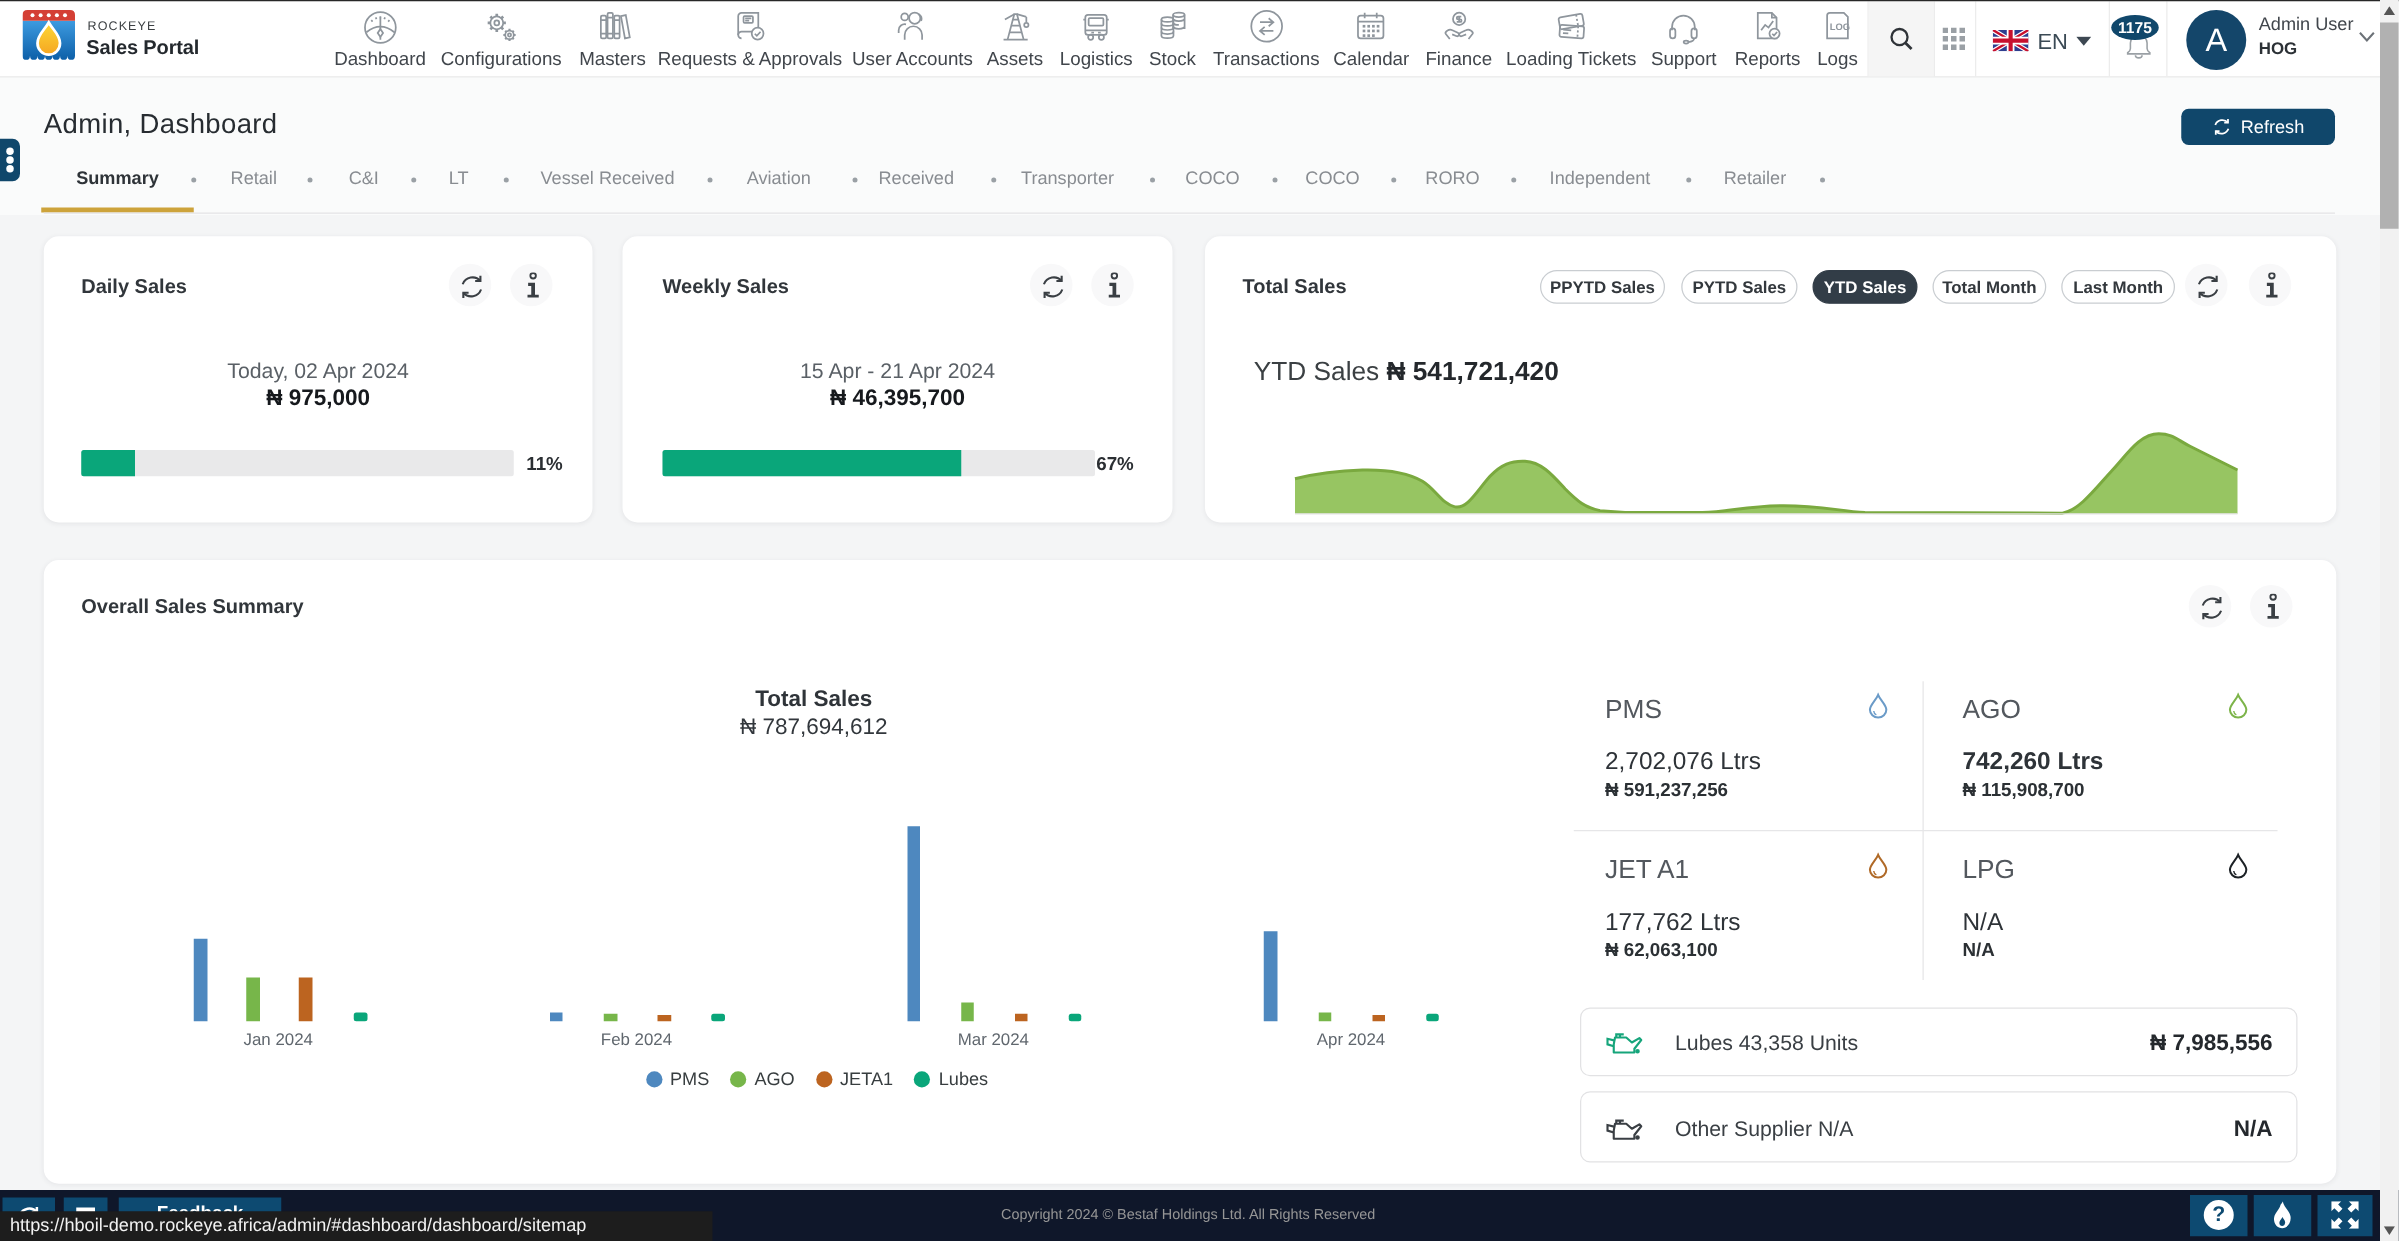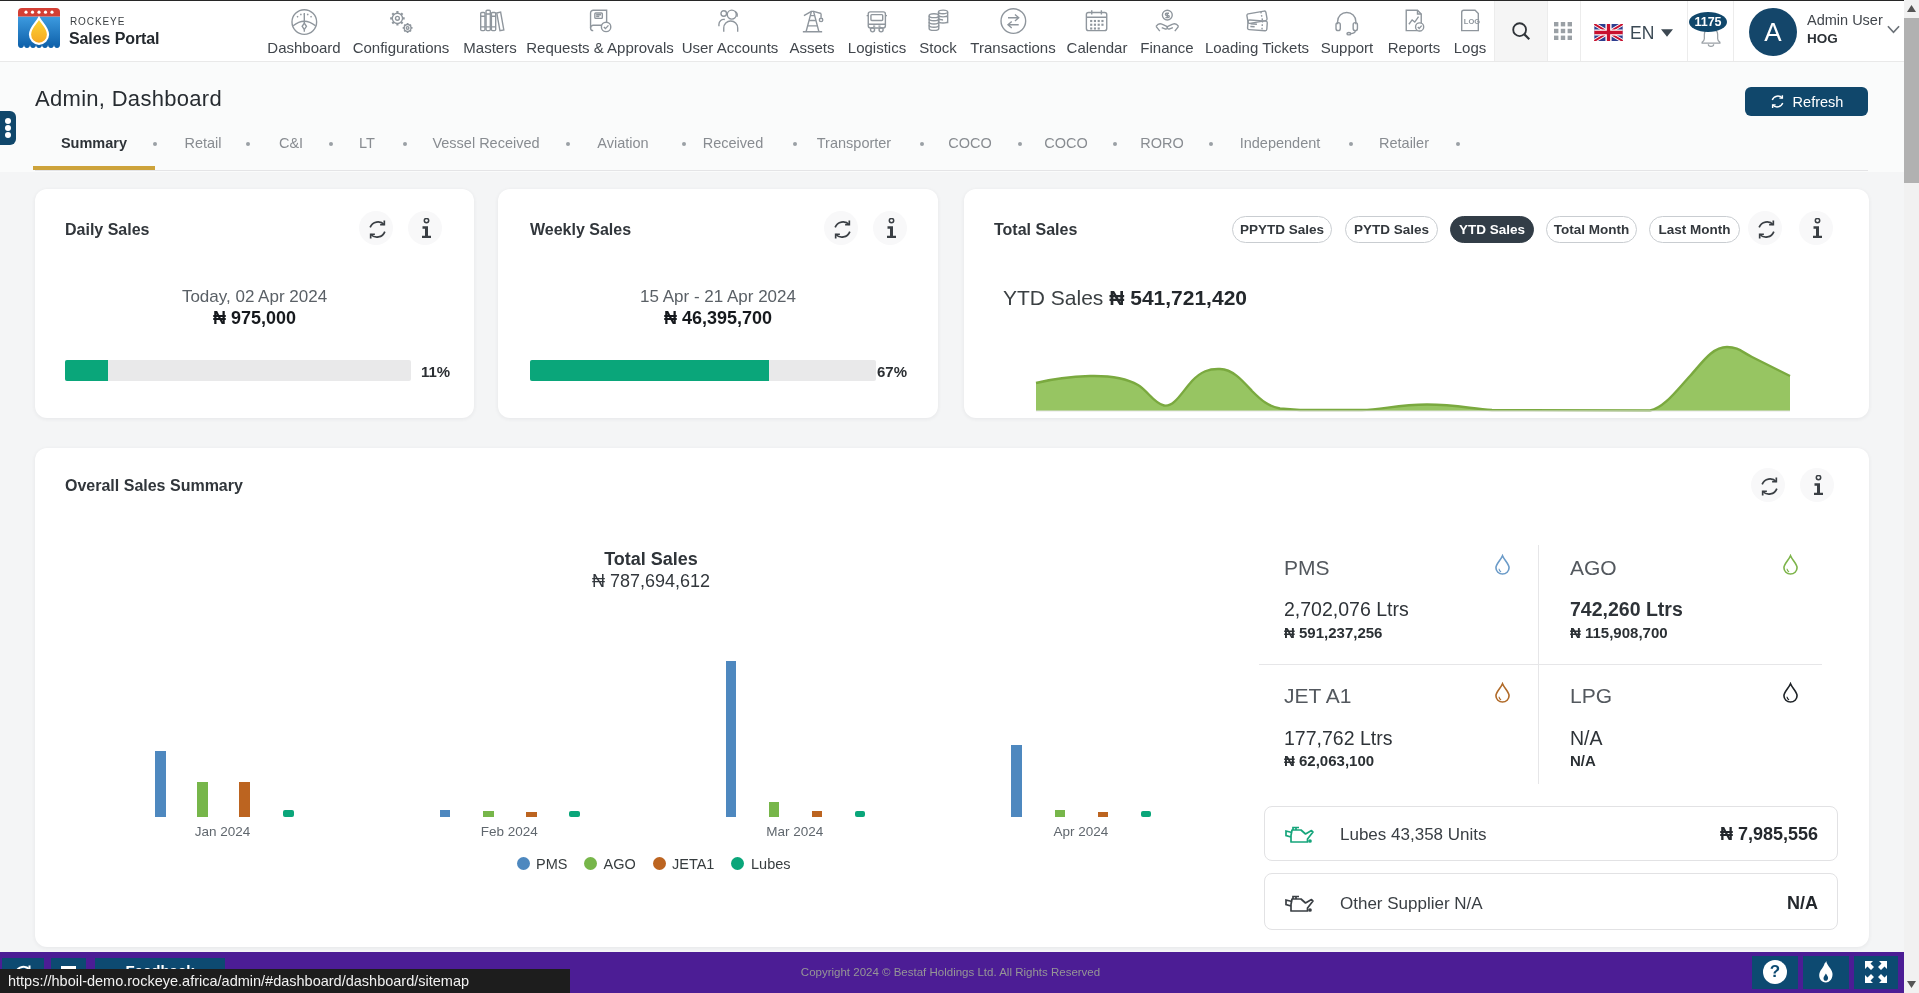--- a/index.html
+++ b/index.html
@@ -41,21 +41,21 @@
 .pnval{position:absolute;font-size:15px;font-weight:bold;color:#2b3034;}
 .rrow{position:absolute;border:1px solid #e2e2e4;border-radius:8px;background:#fff;}
 .rrowtxt{position:absolute;font-size:17px;color:#3a3f44;}
 .rrowval{position:absolute;font-size:18px;font-weight:bold;color:#24282d;}
 
 .bar{position:absolute;}
 .xlab{position:absolute;font-size:13.5px;color:#60676e;transform:translateX(-50%);}
 .lgd{position:absolute;font-size:14.5px;color:#373d3f;}
 .ldot{position:absolute;width:13px;height:13px;border-radius:50%;}
 
-#footer{position:absolute;left:0;top:952px;width:1919px;height:41px;background:#4c1d95;}
+#footer{position:absolute;left:0;top:952px;width:1919px;height:41px;background:#0f172a;}
 #copyr{position:absolute;left:0;top:14px;width:1919px;text-align:center;font-size:11.5px;color:#969696;}
 .fbtn{position:absolute;background:#0d4a71;}
 #urltip{position:absolute;left:0;top:17px;width:570px;height:24px;background:#1d1d1d;color:#f2f2f2;font-size:14.5px;line-height:24px;padding-left:8px;}
 
 #sbar{position:absolute;left:1904px;top:0;width:15px;height:993px;background:#f1f1f1;z-index:60;}
 #sthumb{position:absolute;left:1904px;top:18px;width:15px;height:165px;background:#b1b1b1;z-index:61;}
 </style>
 </head>
 <body>
 <div id="app">

